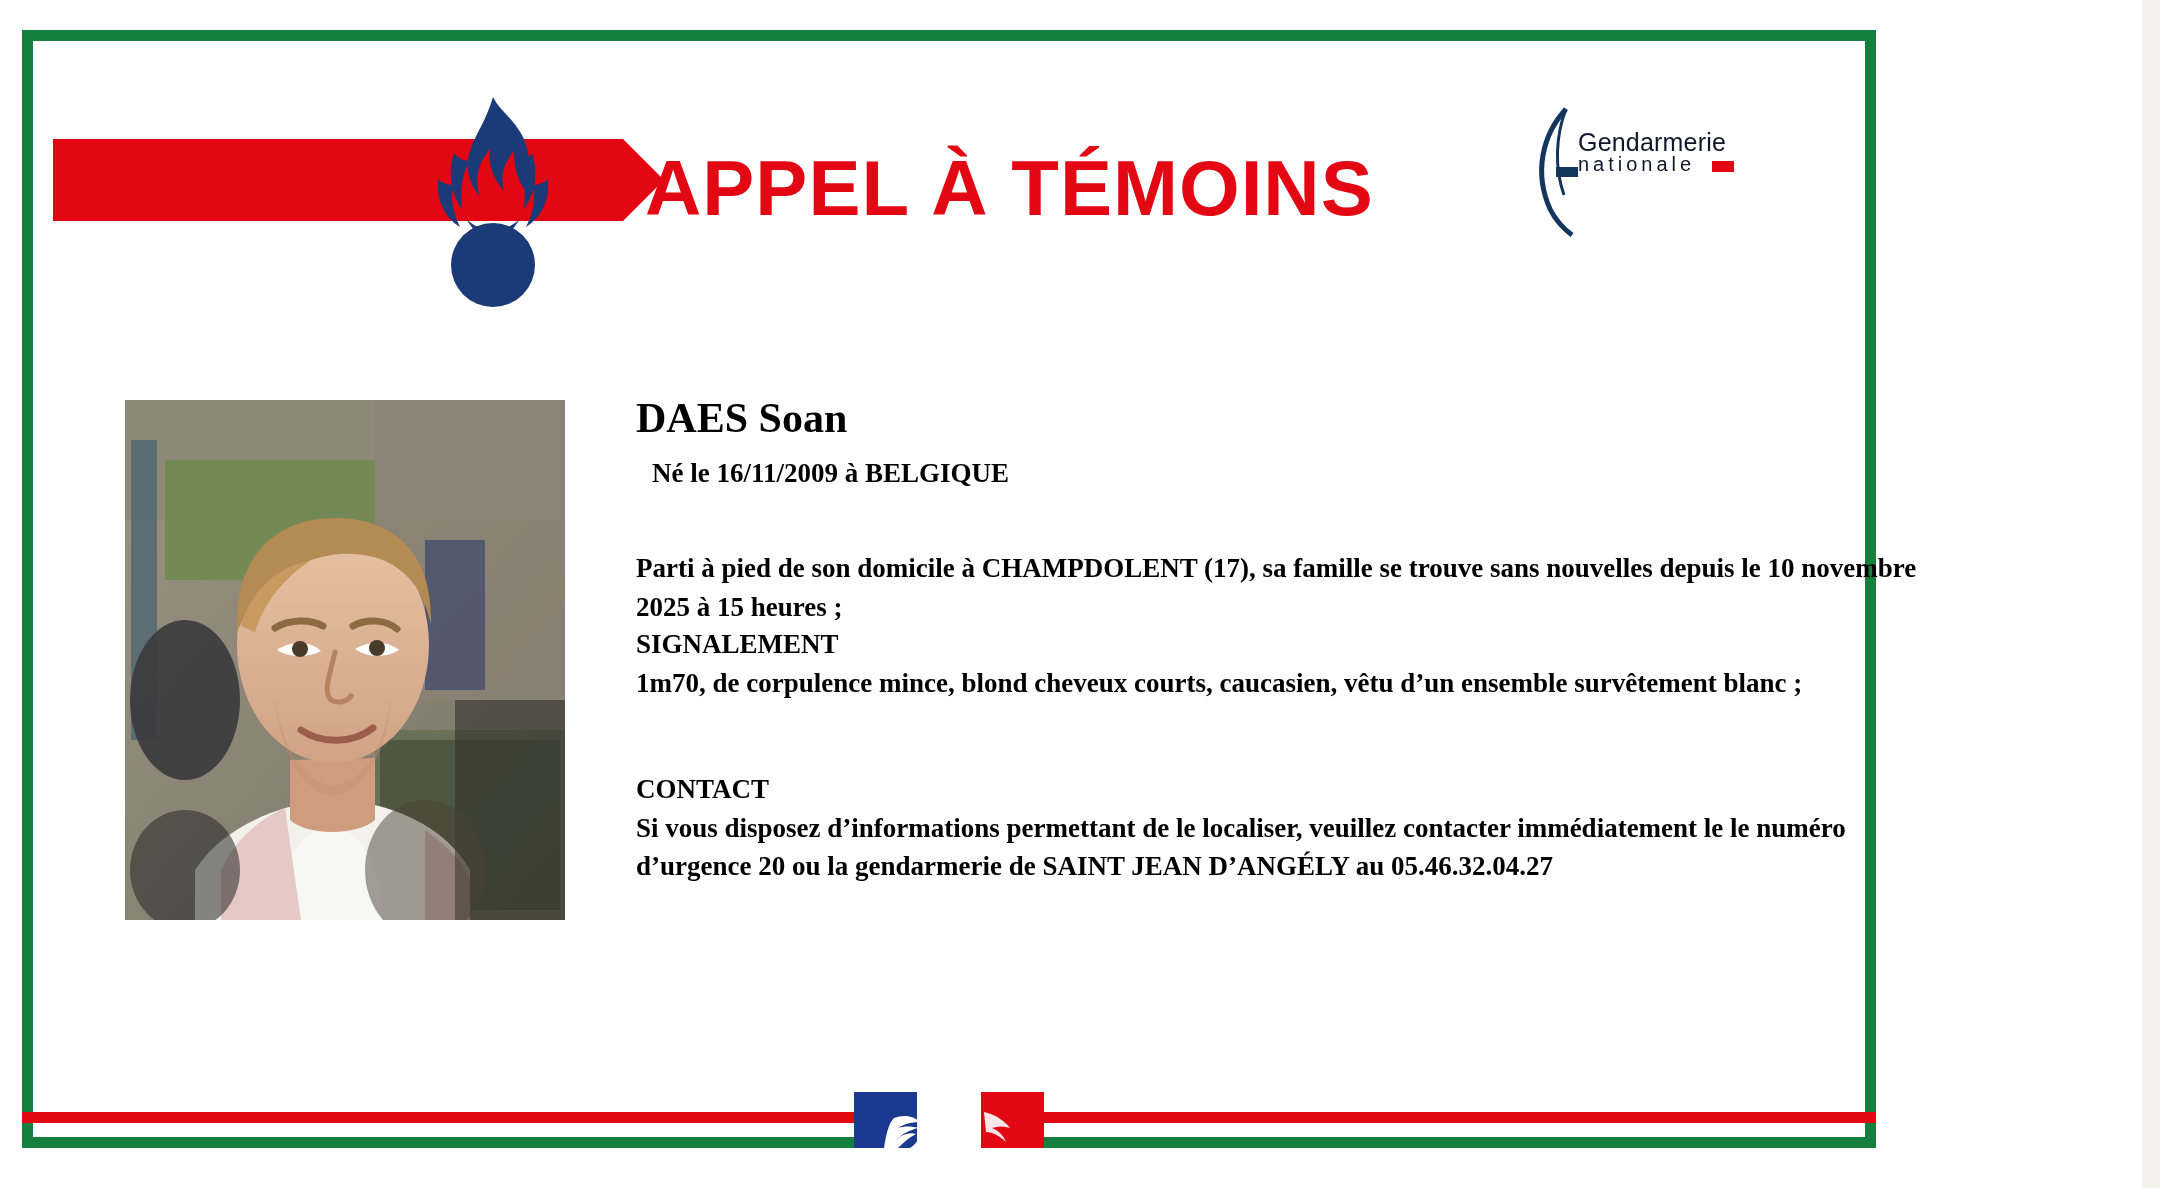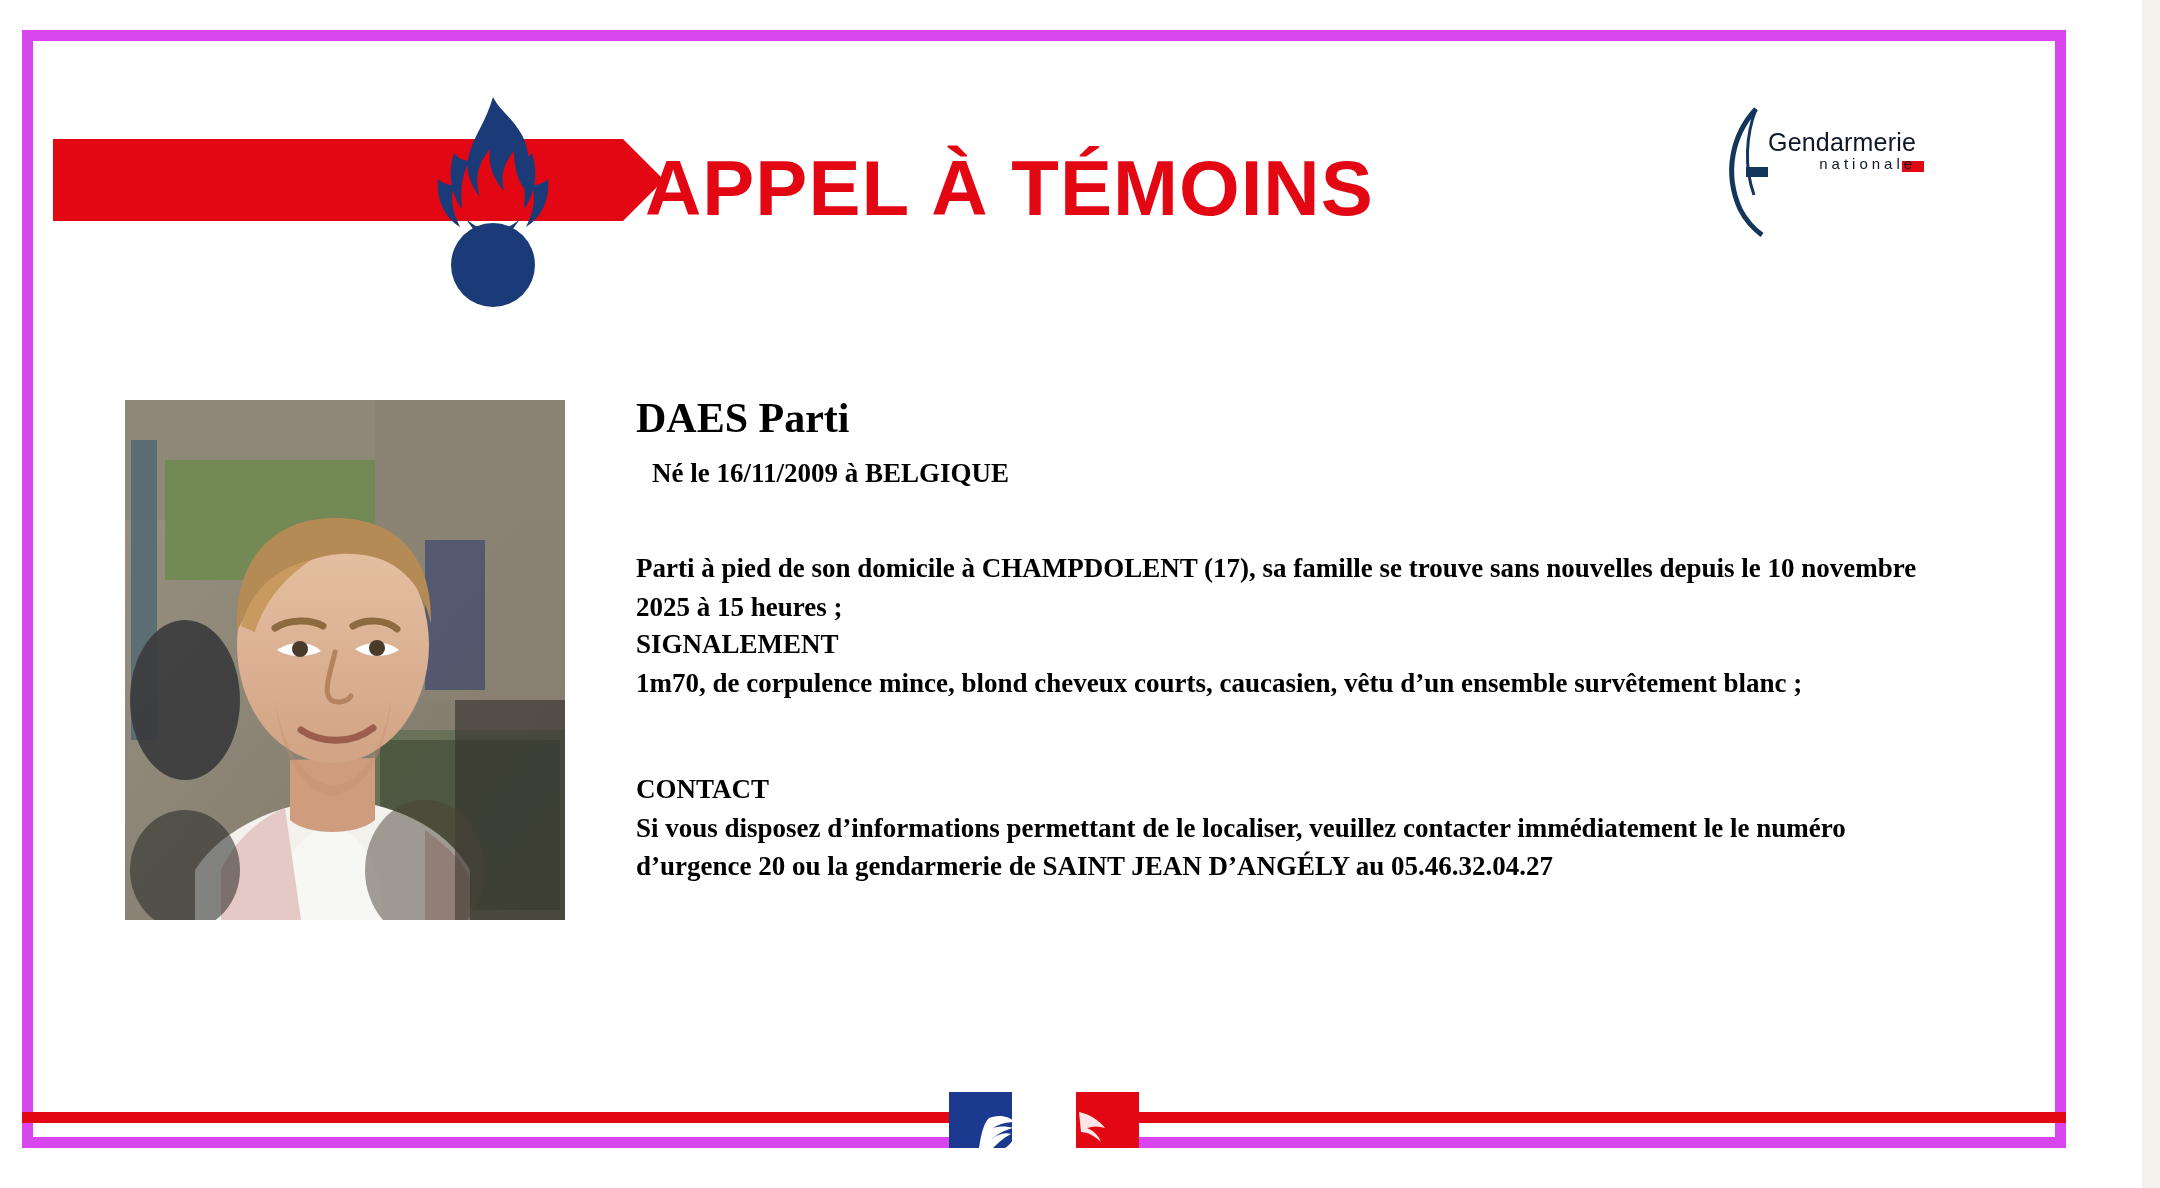--- a/index.html
+++ b/index.html
@@ -27,24 +27,24 @@
     content: "";
     position: absolute;
     right: 0; top: 0;
     width: 18px; height: 1188px;
     background: #f2f1ec;
   }
   .poster {
     position: absolute;
     left: 22px;
     top: 30px;
-    width: 2044px;
+    width: 1854px;
     height: 1118px;
     background: #ffffff;
-    border: 11px solid #d946ef;
+    border: 11px solid #15803d;
     box-sizing: border-box;
   }
 
   
   .header {
     position: relative;
     height: 235px;
   }
   .red-banner {
     position: absolute;
@@ -99,24 +99,23 @@
     color: #0f172a;
   }
   .gn-logo .gn-text .l1 {
     display: block;
     font-size: 25px;
     line-height: 26px;
     letter-spacing: 0.2px;
   }
   .gn-logo .gn-text .l2 {
     display: block;
-    font-size: 15px;
+    font-size: 20px;
     letter-spacing: 4px;
     line-height: 18px;
-    text-align: right;
   }
 
   
   .body-area {
     position: relative;
   }
   .photo {
     position: absolute;
     left: 92px;
     top: 124px;
@@ -282,21 +281,21 @@
 
           <path d="M150 300 C158 350 180 382 208 386 C238 382 258 350 266 300 C262 352 240 392 208 396 C176 392 156 352 150 300 Z" fill="#c08c6c" opacity="0.35"></path>
 
           <rect x="330" y="300" width="110" height="220" fill="#33302c" opacity="0.6"></rect>
           <ellipse cx="300" cy="470" rx="60" ry="70" fill="#4a4136" opacity="0.5"></ellipse>
           <ellipse cx="60" cy="470" rx="55" ry="60" fill="#262624" opacity="0.55"></ellipse>
         </svg>
       </div>
 
       <div class="details">
-        <div class="person-name">DAES Parti</div>
+        <div class="person-name">DAES Soan</div>
         <div class="person-birth">Né le 16/11/2009 à BELGIQUE</div>
 
         <div class="circumstances">Parti à pied de son domicile à CHAMPDOLENT (17), sa famille se trouve sans nouvelles depuis le 10 novembre 2025 à 15 heures ;</div>
 
         <div class="section">
           <p class="section-title">SIGNALEMENT</p>
           <p class="section-text">1m70, de corpulence mince, blond cheveux courts, caucasien, vêtu d’un ensemble survêtement blanc ;</p>
         </div>
 
         <div class="section contact">

